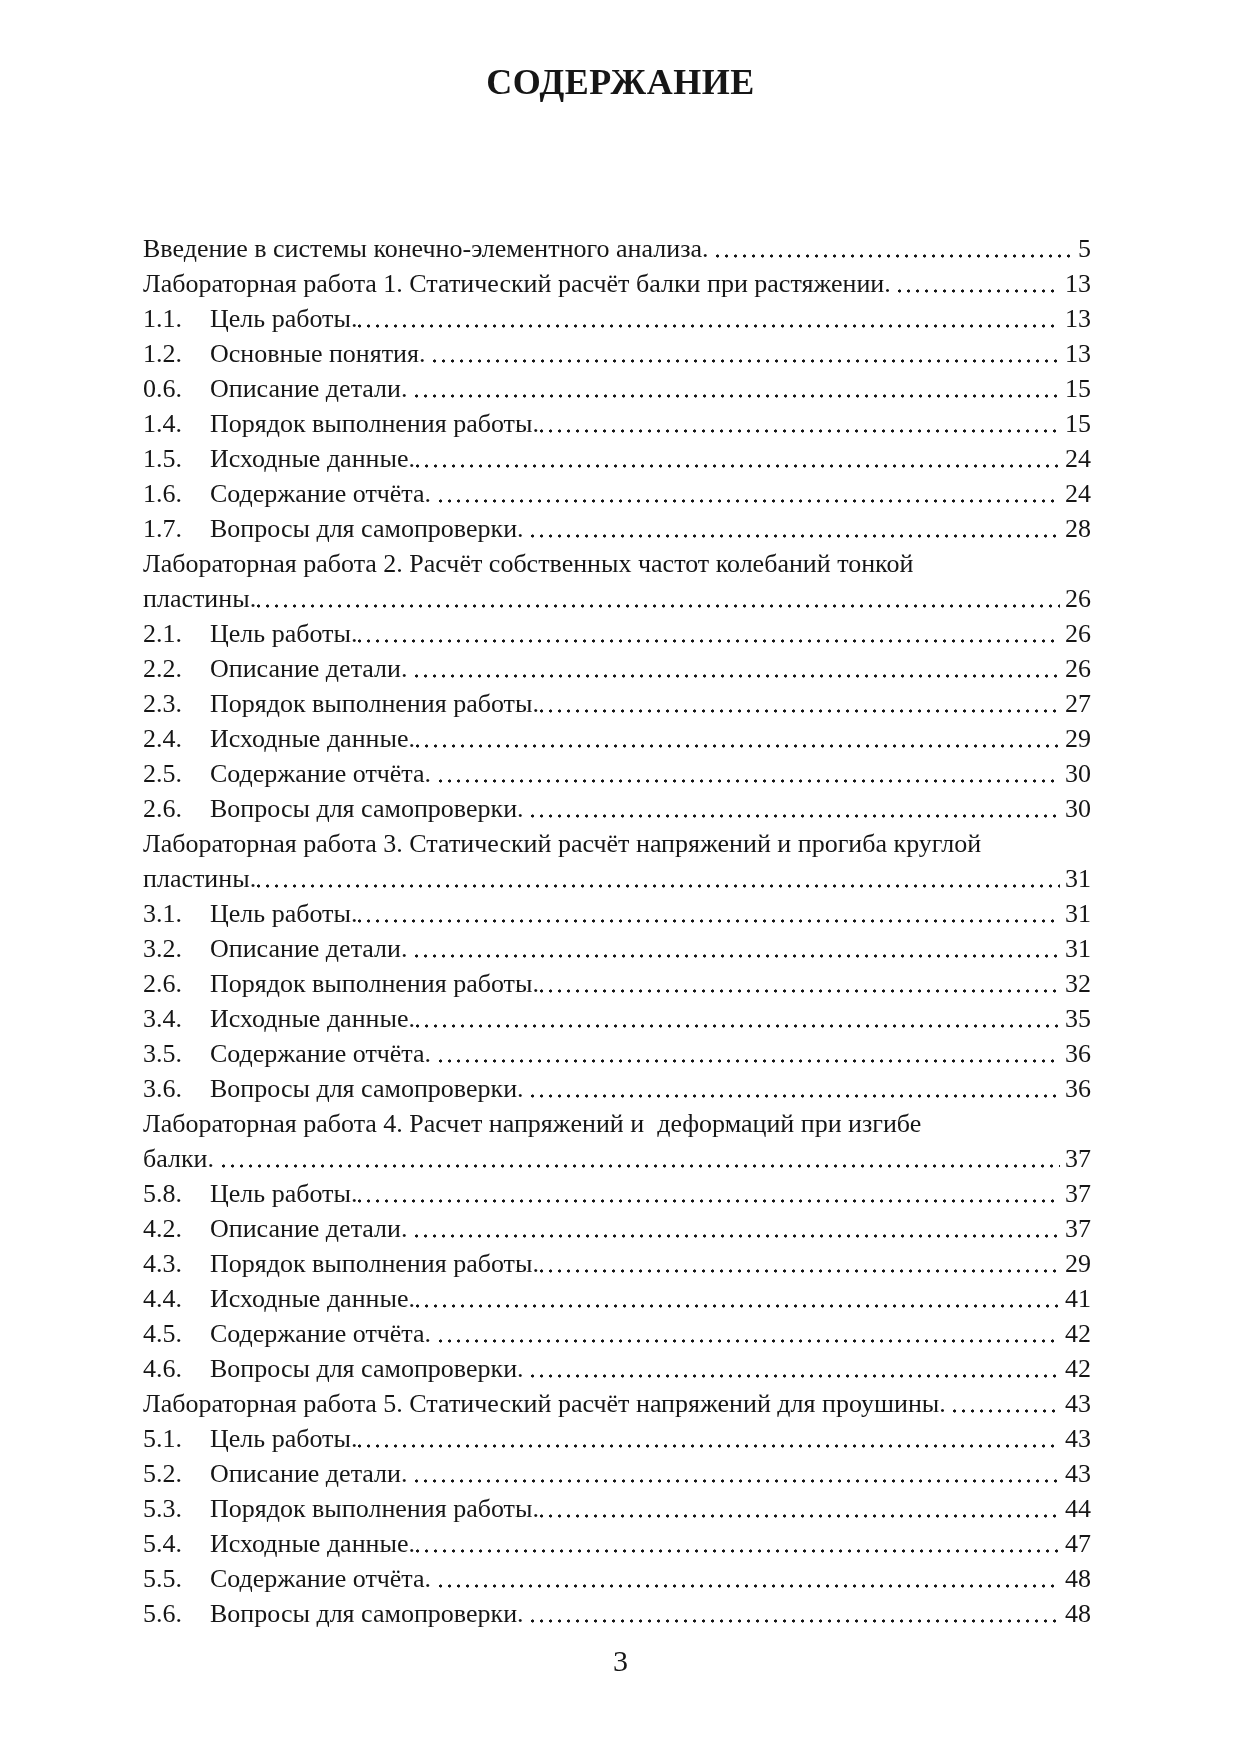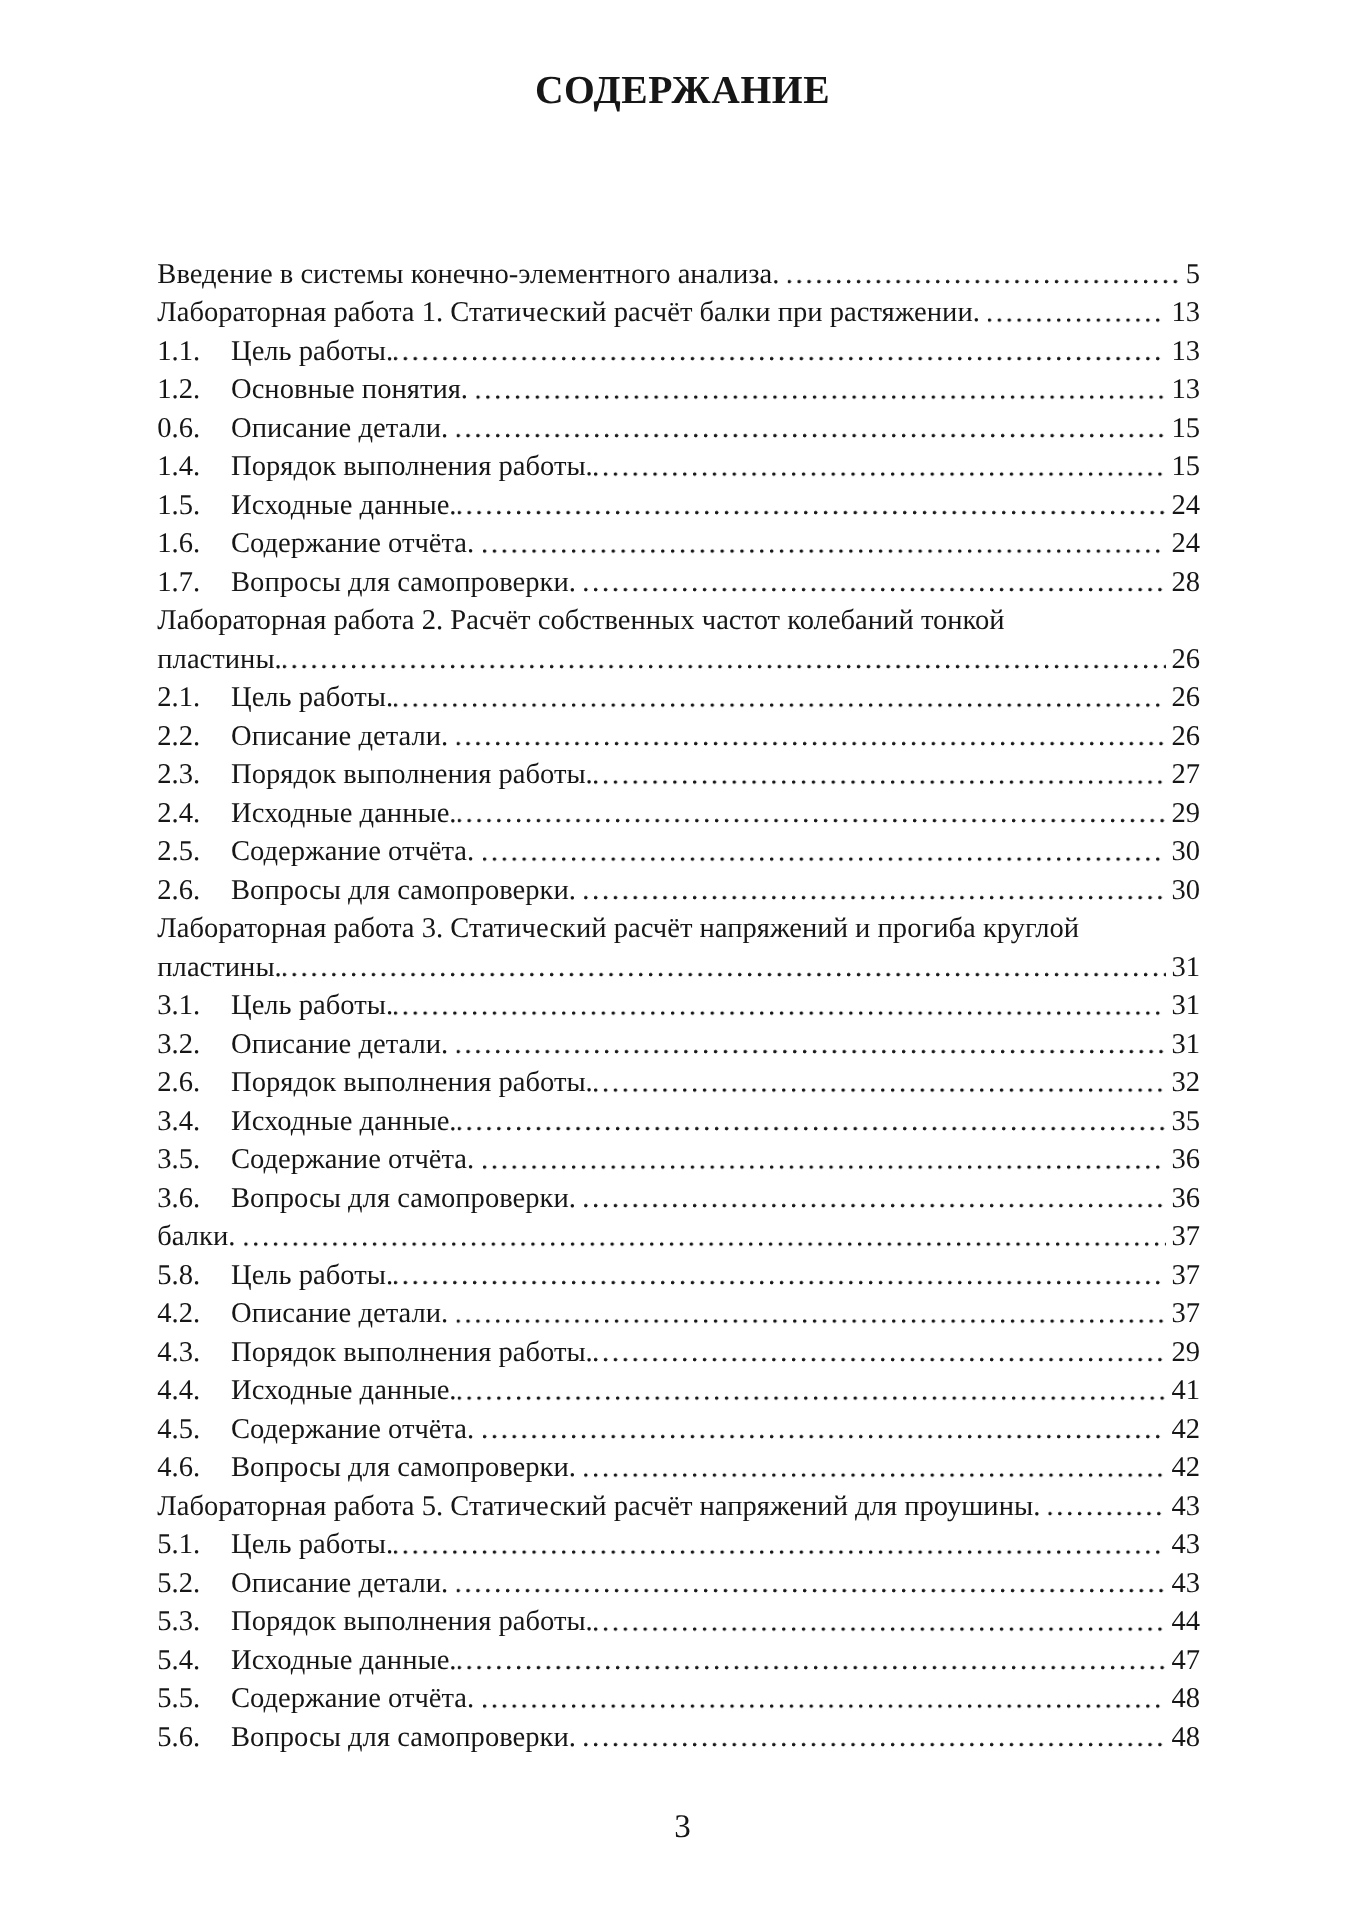--- a/index.html
+++ b/index.html
@@ -207,20 +207,26 @@
     <span class="txt">Содержание отчёта. </span>
     <span class="leader"></span>
     <span class="pagenum">36</span>
   </div>
       <div class="toc-row">
     <span class="num">3.6.</span>
     <span class="txt">Вопросы для самопроверки. </span>
     <span class="leader"></span>
     <span class="pagenum">36</span>
   </div>
+      <div class="toc-row chapter nopage">
+    
+    <span class="txt">Лабораторная работа 4. Расчет напряжений и  деформаций при изгибе</span>
+    <span class="leader"></span>
+    <span class="pagenum"></span>
+  </div>
       <div class="toc-row chapter">
     
     <span class="txt">балки. </span>
     <span class="leader"></span>
     <span class="pagenum">37</span>
   </div>
       <div class="toc-row">
     <span class="num">5.8.</span>
     <span class="txt">Цель работы.</span>
     <span class="leader"></span>

